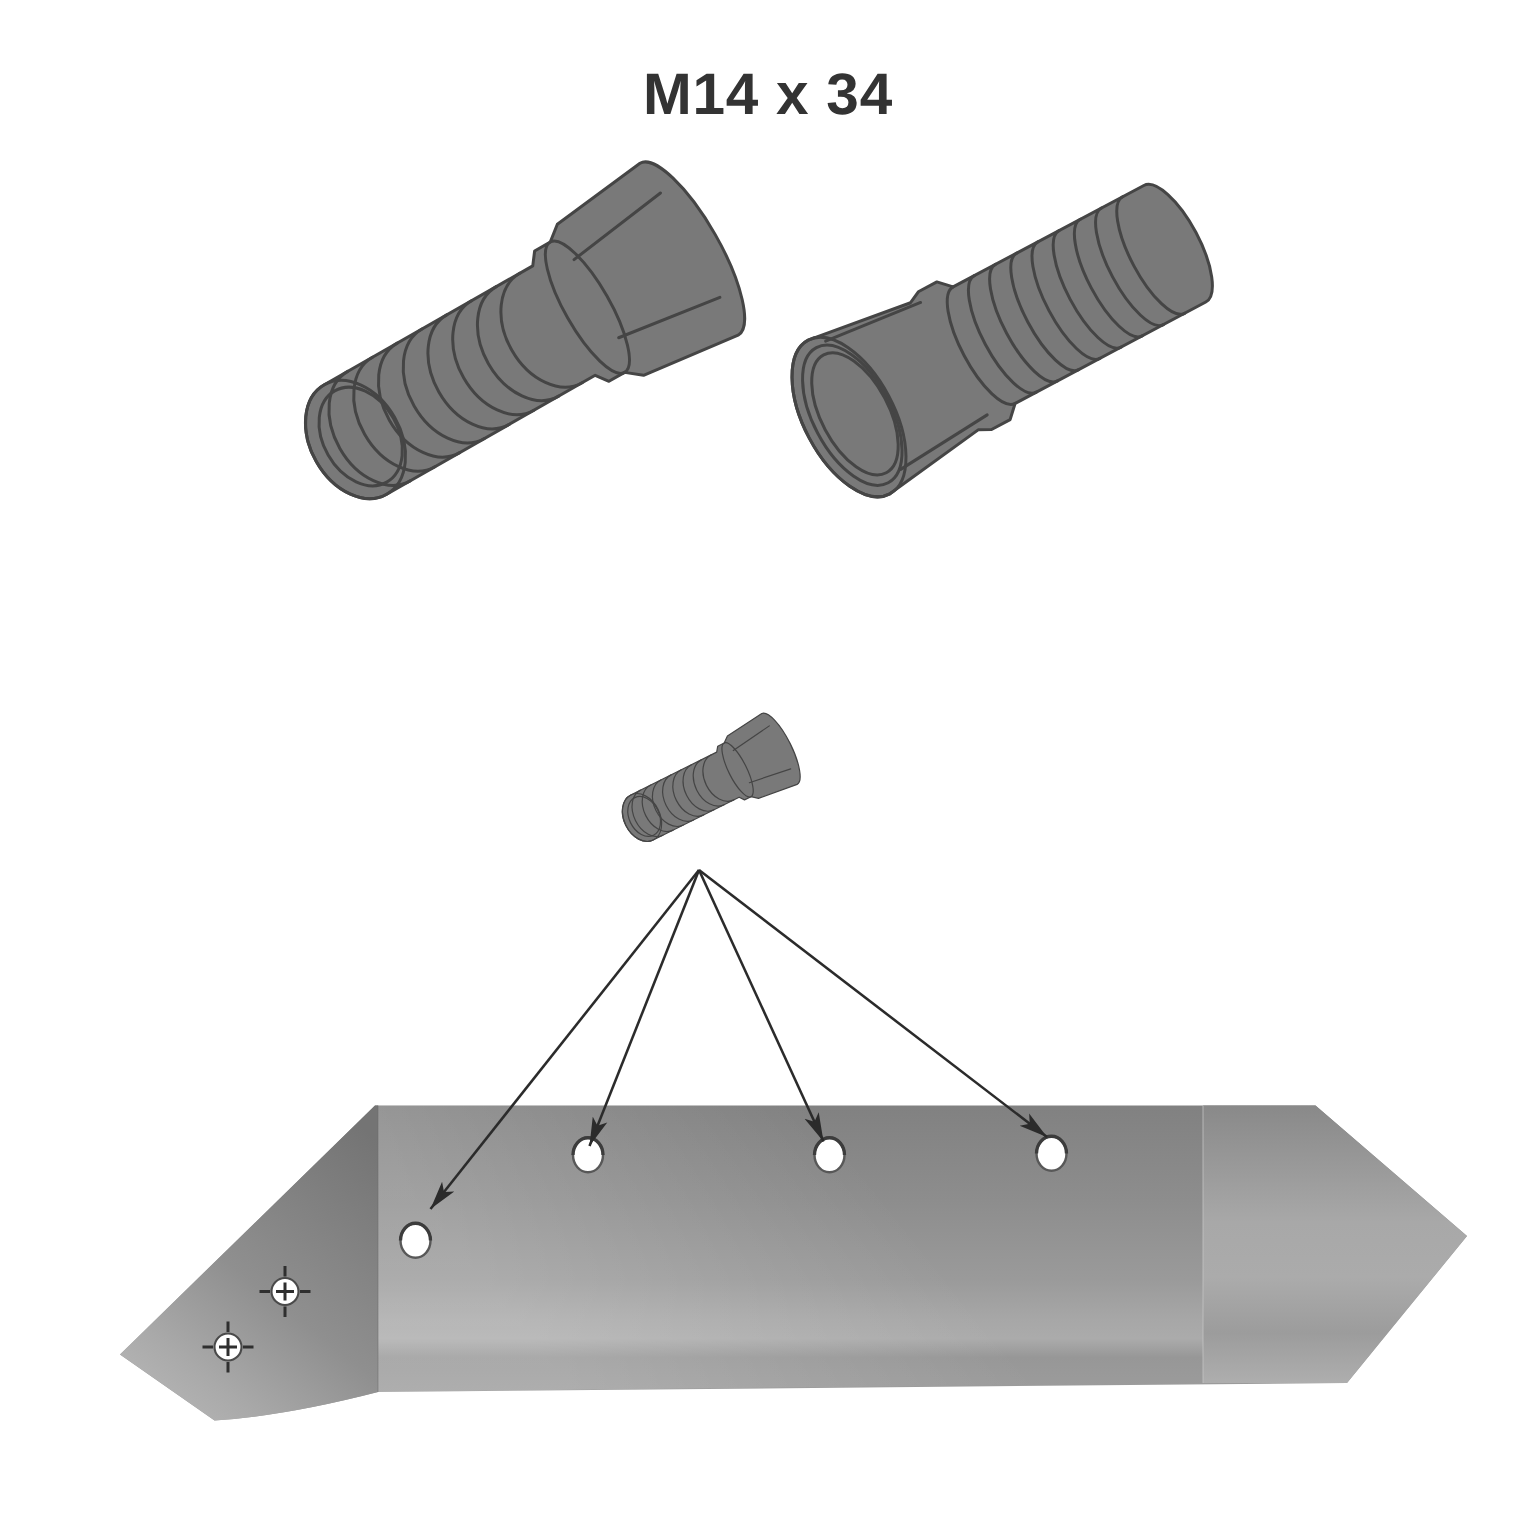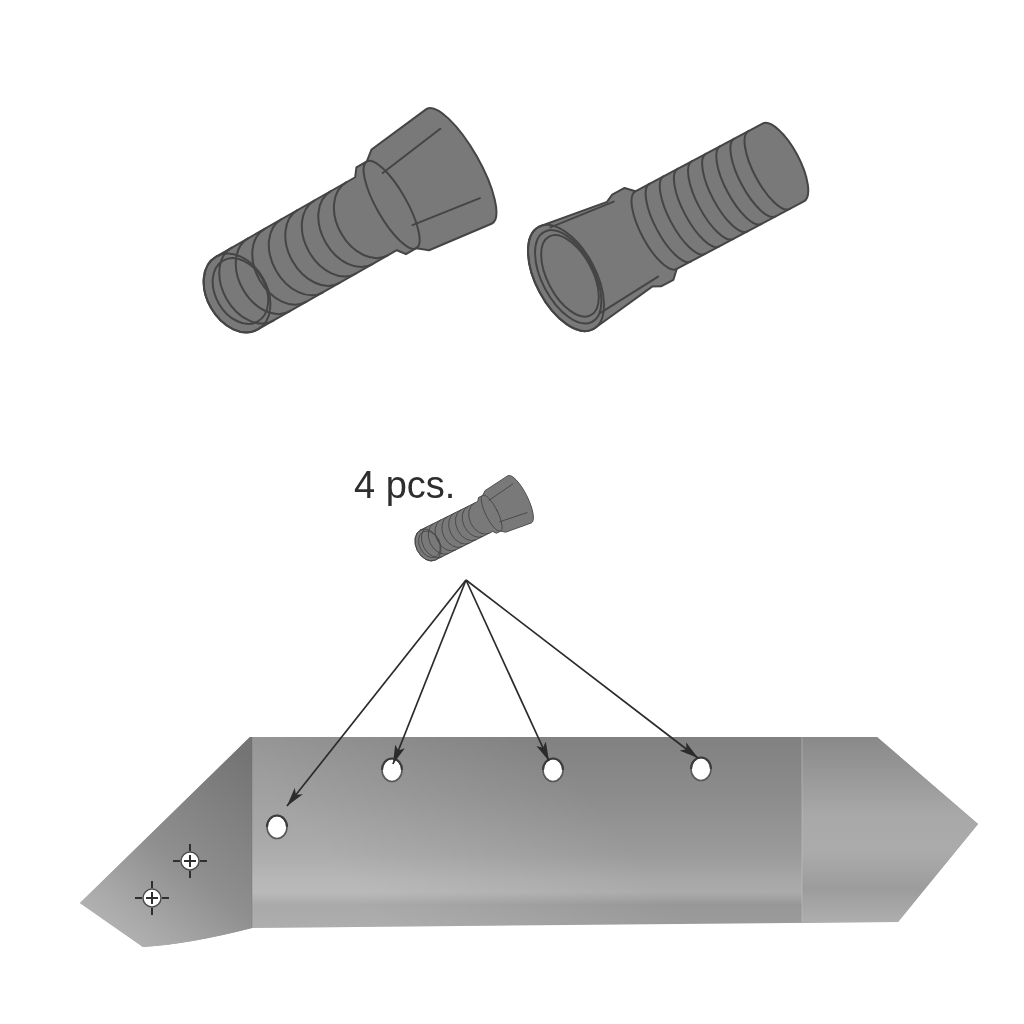--- a/index.html
+++ b/index.html
@@ -21,23 +21,23 @@
     font-size:38px;font-weight:400;color:#2e2e2e;
   }
   svg.fig{position:absolute;left:0;top:0;}
 </style>
 </head>
 <body>
 
 <div class="canvas">
 
   <div class="title-row">
+    <span>M14 x 34</span>
   </div>
 
-  <div class="qty-label">4 pcs.</div>
 
   <svg class="fig" width="1024" height="1024" viewBox="0 0 1024 1024">
     <defs>
 
       <g id="boltRear">
         <path d="M 0,-42 L 160,-42 L 166,-50 L 178,-50 L 188,-58 L 256,-66
                  A 20,66 0 0 1 256,66
                  L 188,58 L 178,50 L 166,50 L 160,42 L 0,42
                  A 30,42 0 0 1 0,-42 Z"></path>
         <ellipse cx="0" cy="0" rx="30" ry="42" fill="none"></ellipse>

